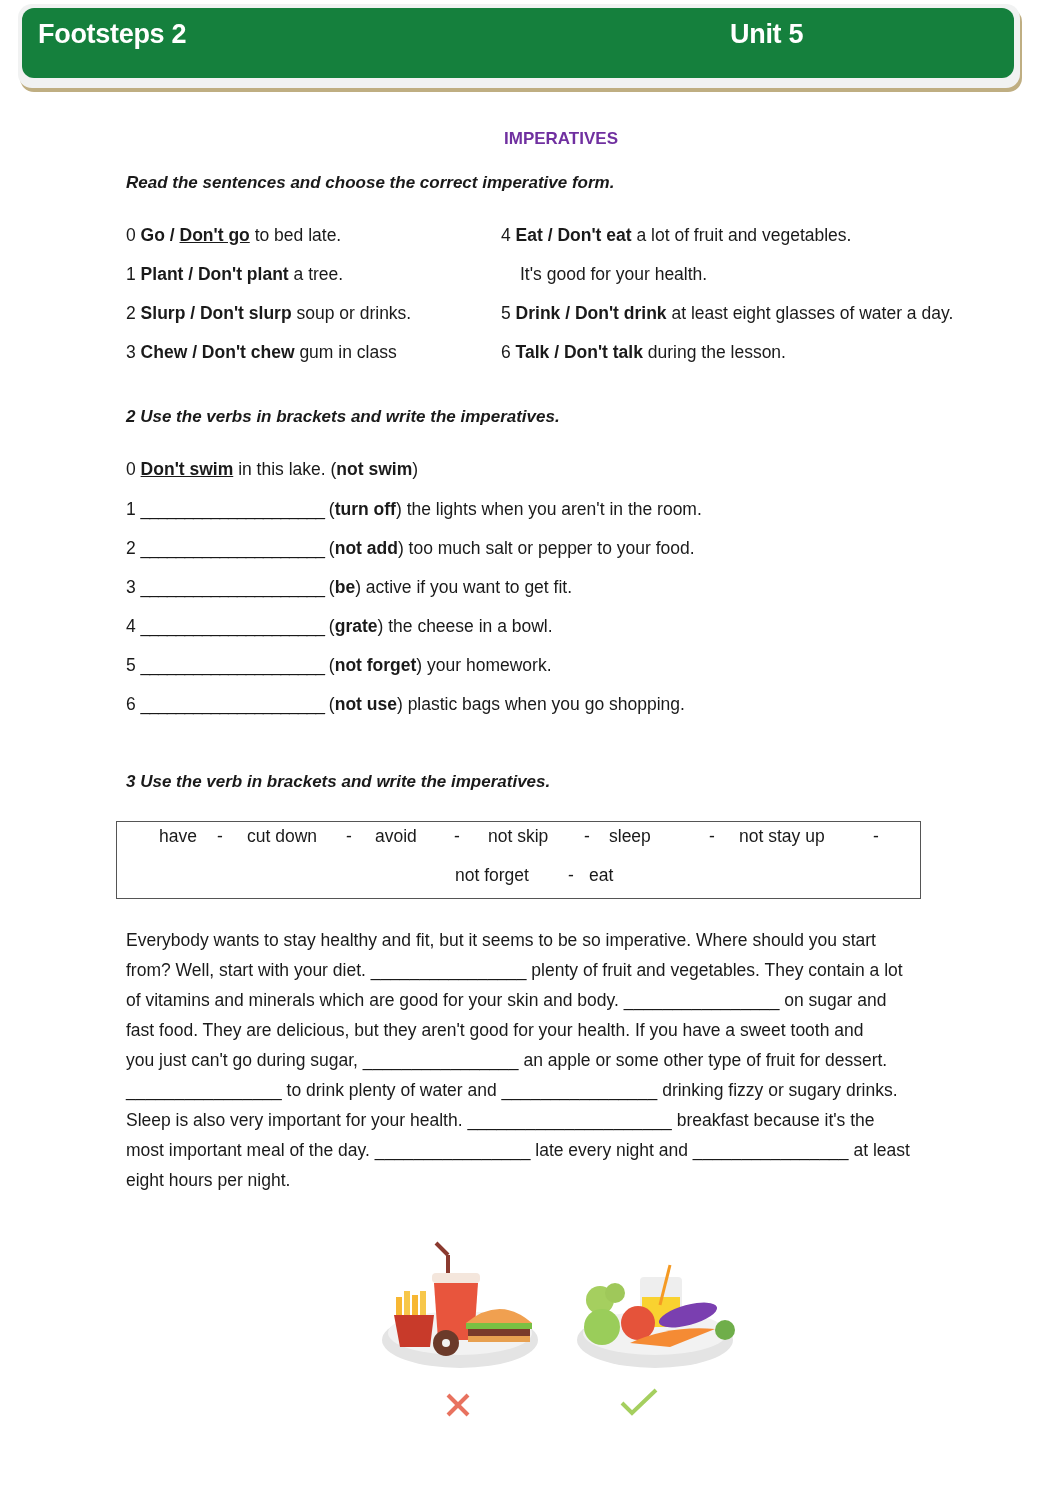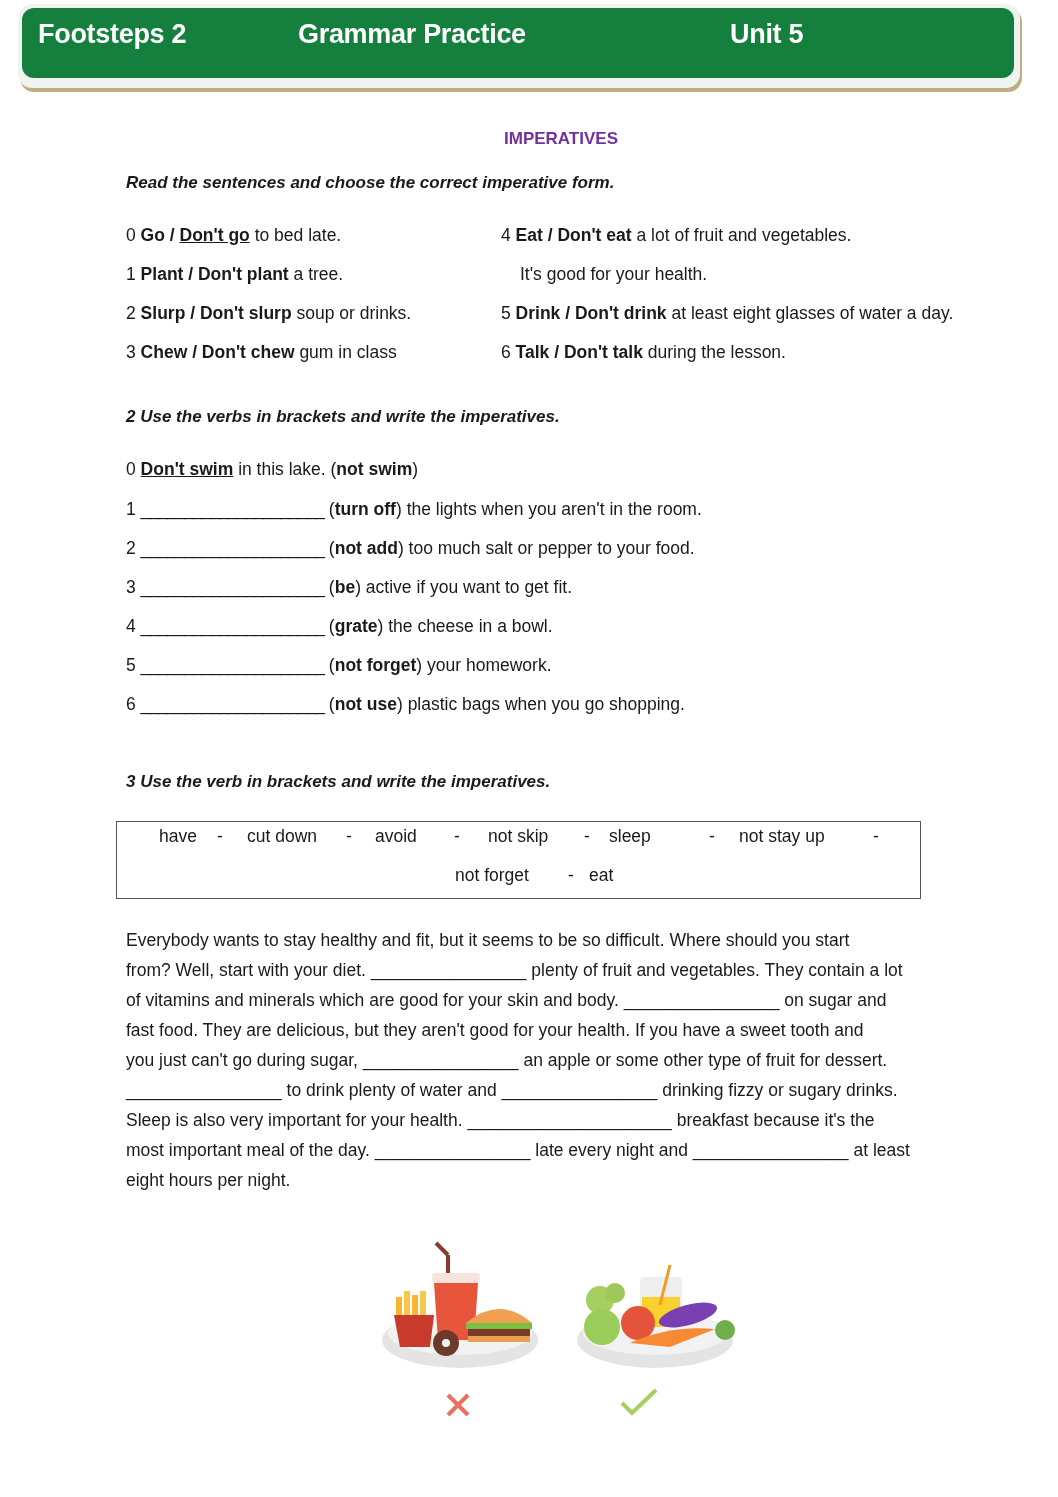--- a/index.html
+++ b/index.html
@@ -43,21 +43,20 @@
   .para { position: absolute; left: 126px; width: 880px; font-size: 17.5px; white-space: nowrap; }
 
   .food-img { position: absolute; left: 370px; top: 1235px; }
 </style>
 </head>
 <body>
 
 <div class="header-outer"></div>
 <div class="header">
   <span class="h-book">Footsteps 2</span>
-  <span class="h-title">Grammar Practice</span>
   <span class="h-unit">Unit 5</span>
 </div>
 
 <div class="title">IMPERATIVES</div>
 
 <div class="instr" style="top:173px">Read the sentences and choose the correct imperative form.</div>
 
 <div class="line" style="left:126px; top:225px">
   <span>0</span>
   <b>Go /</b>
@@ -146,21 +145,21 @@
   <span class="wb-word" style="left:467px; top:4px">-</span>
   <span class="wb-word" style="left:492px; top:4px">sleep</span>
   <span class="wb-word" style="left:592px; top:4px">-</span>
   <span class="wb-word" style="left:622px; top:4px">not stay up</span>
   <span class="wb-word" style="left:756px; top:4px">-</span>
   <span class="wb-word" style="left:338px; top:43px">not forget</span>
   <span class="wb-word" style="left:451px; top:43px">-</span>
   <span class="wb-word" style="left:472px; top:43px">eat</span>
 </div>
 
-<div class="para" style="top:930px">Everybody wants to stay healthy and fit, but it seems to be so difficult. Where should you start</div>
+<div class="para" style="top:930px">Everybody wants to stay healthy and fit, but it seems to be so imperative. Where should you start</div>
 <div class="para" style="top:960px">from? Well, start with your diet. ________________ plenty of fruit and vegetables. They contain a lot</div>
 <div class="para" style="top:990px">of vitamins and minerals which are good for your skin and body. ________________ on sugar and</div>
 <div class="para" style="top:1020px">fast food. They are delicious, but they aren't good for your health. If you have a sweet tooth and</div>
 <div class="para" style="top:1050px">you just can't go during sugar, ________________ an apple or some other type of fruit for dessert.</div>
 <div class="para" style="top:1080px">________________ to drink plenty of water and ________________ drinking fizzy or sugary drinks.</div>
 <div class="para" style="top:1110px">Sleep is also very important for your health. _____________________ breakfast because it's the</div>
 <div class="para" style="top:1140px">most important meal of the day. ________________ late every night and ________________ at least</div>
 <div class="para" style="top:1170px">eight hours per night.</div>
 
 <svg class="food-img" width="390" height="190" viewBox="0 0 390 190">

